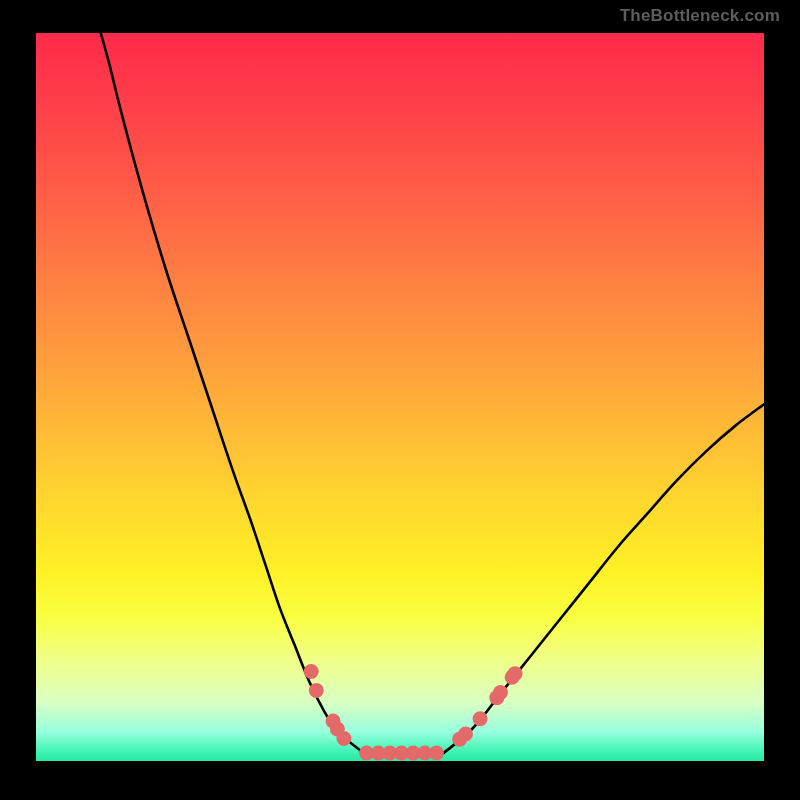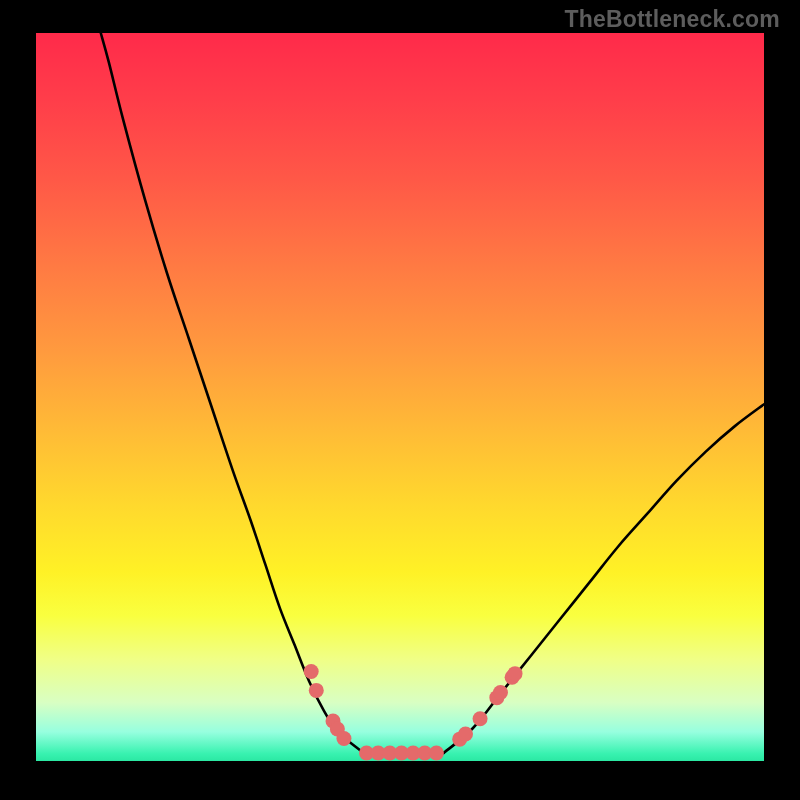--- a/index.html
+++ b/index.html
@@ -32,21 +32,21 @@
       #97ffdf 96%,
       #38f2b0 99%,
       #2be8a3 100%
     );
   }
   .attribution {
     position: absolute;
     top: 6px;
     right: 20px;
     color: #5d5d5d;
-    font-size: 23px;
+    font-size: 17px;
     font-weight: 600;
     letter-spacing: 0.2px;
   }
   svg.plot {
     position: absolute;
     left: 0;
     top: 0;
     width: 728px;
     height: 728px;
     overflow: visible;

